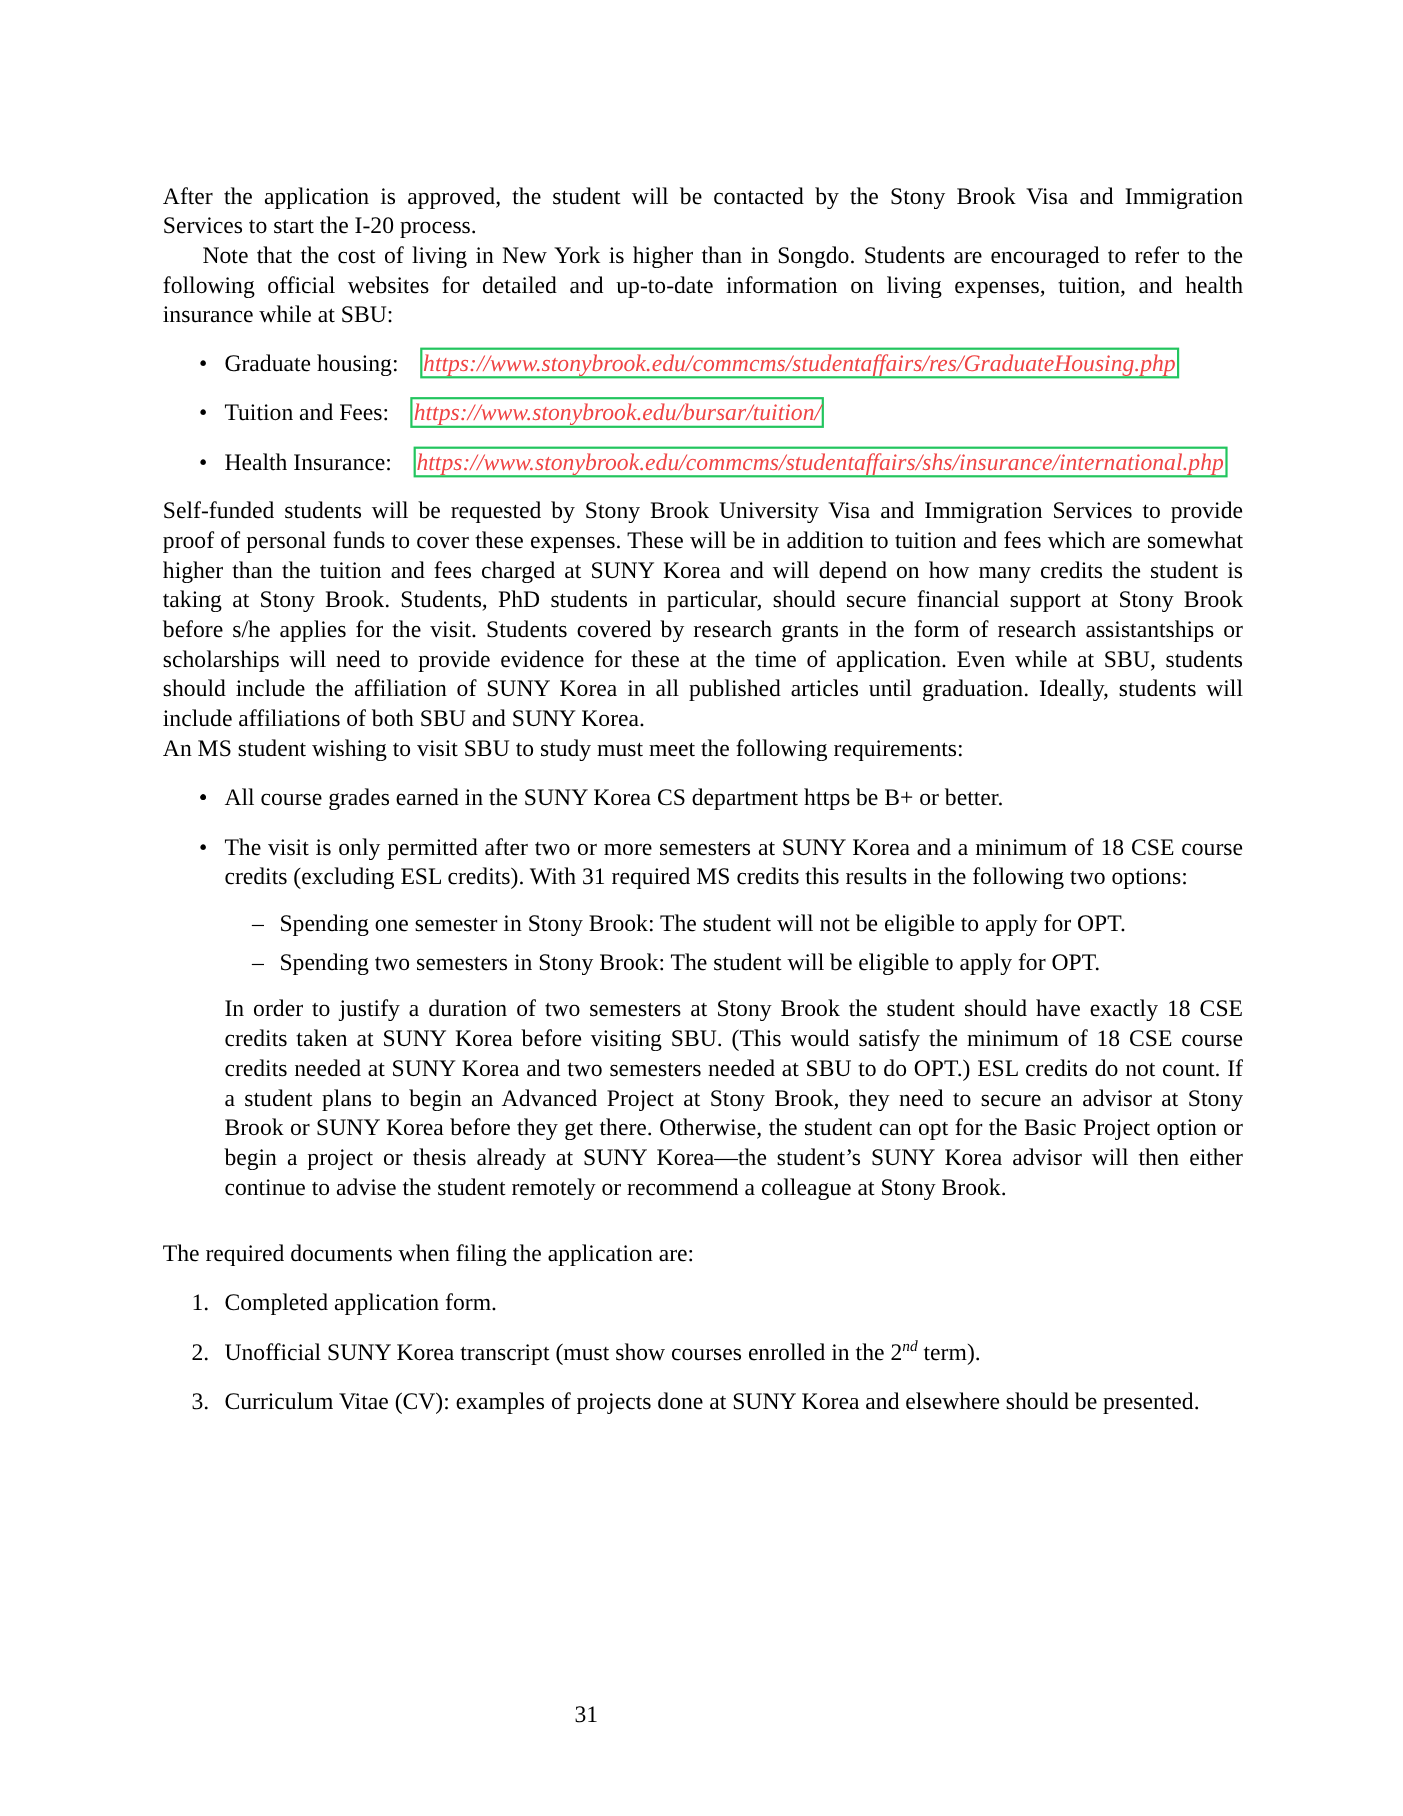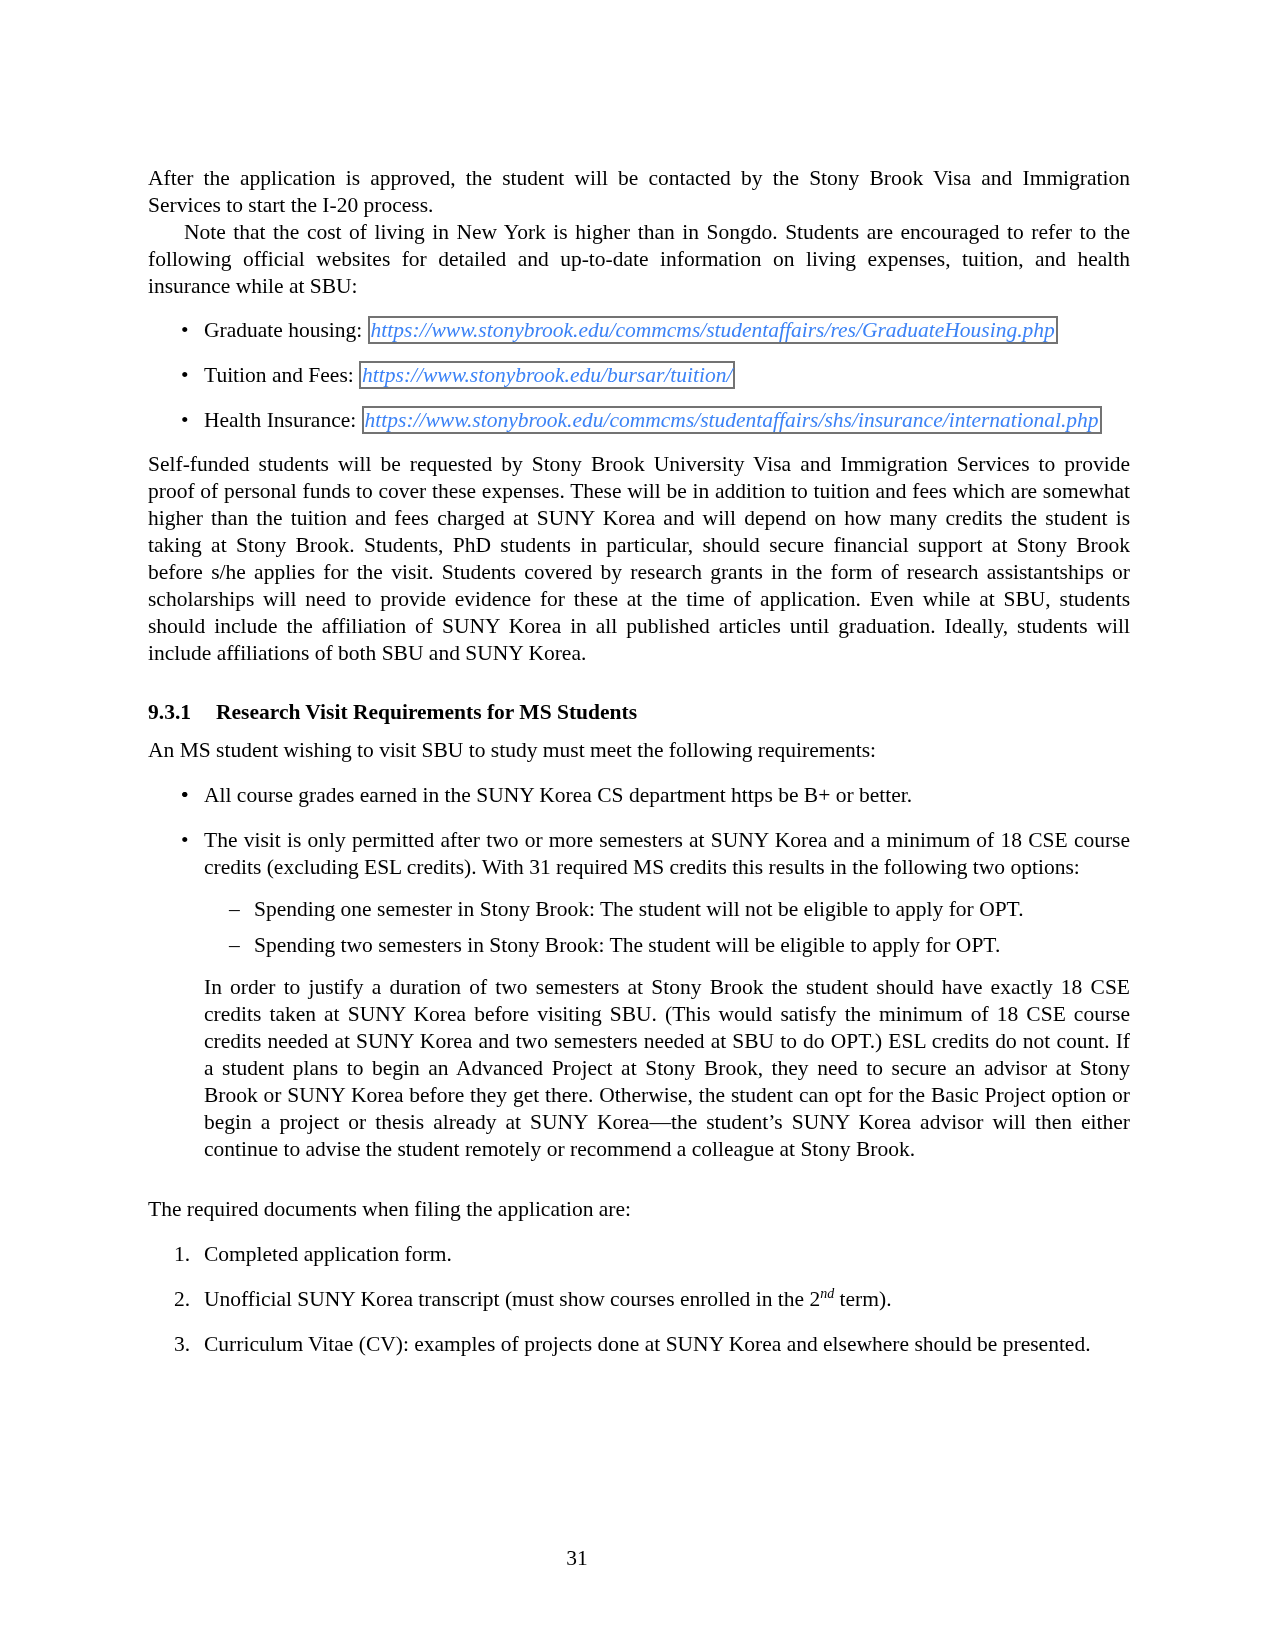--- a/index.html
+++ b/index.html
@@ -19,24 +19,25 @@
     .page {
       position: absolute;
       left: 148px;
       top: 165px;
       width: 982px;
     }
     p { margin: 0; text-align: justify; }
     .indent { text-indent: 36px; }
     .link {
       font-style: italic;
-      color: #3b82f6;
-      border: 2px solid #737373;
+      color: #ef4444;
+      border: 2px solid #22c55e;
       padding: 0 1px;
       text-decoration: none;
+      margin-left: 14px;
     }
     ul.bullets, ol.enum {
       margin: 0;
       padding: 0;
       list-style: none;
     }
     .item {
       position: relative;
       padding-left: 56px;
       text-align: justify;
@@ -57,21 +58,20 @@
       font-size: 21.5px;
       margin: 0;
     }
     .heading .num { display: inline-block; width: 68px; }
     .pagenum {
       position: absolute;
       left: 0;
       width: 1066px;
       top: 1545px;
       text-align: center;
-      padding-left: 44px;
     }
     sup { font-size: 14px; font-style: italic; line-height: 0; }
   </style>
 </head>
 <body>
 
 <div class="page">
 
   <p>After the application is approved, the student will be contacted by the Stony Brook Visa and Immigration Services to start the I-20 process.</p>
   <p class="indent">Note that the cost of living in New York is higher than in Songdo. Students are encouraged to refer to the following official websites for detailed and up-to-date information on living expenses, tuition, and health insurance while at SBU:</p>
@@ -89,23 +89,20 @@
     </li>
     <li class="item" style="margin-bottom:17px; word-break: break-all;">
       <span class="marker">•</span>
       <span style="word-break:normal;">Health Insurance:</span>
       <a class="link">https://www.stonybrook.edu/commcms/studentaffairs/shs/insurance/international.php</a>
     </li>
   </ul>
 
   <p>Self-funded students will be requested by Stony Brook University Visa and Immigration Services to provide proof of personal funds to cover these expenses. These will be in addition to tuition and fees which are somewhat higher than the tuition and fees charged at SUNY Korea and will depend on how many credits the student is taking at Stony Brook. Students, PhD students in particular, should secure financial support at Stony Brook before s/he applies for the visit. Students covered by research grants in the form of research assistantships or scholarships will need to provide evidence for these at the time of application. Even while at SBU, students should include the affiliation of SUNY Korea in all published articles until graduation. Ideally, students will include affiliations of both SBU and SUNY Korea.</p>
 
-  <h3 class="heading" style="margin-top:32px; margin-bottom:11px;">
-    <span class="num">9.3.1</span><span>Research Visit Requirements for MS Students</span>
-  </h3>
 
   <p>An MS student wishing to visit SBU to study must meet the following requirements:</p>
 
   <ul class="bullets" style="margin-top:18px;">
     <li class="item" style="margin-bottom:18px;">
       <span class="marker">•</span>
     </li>
     <li class="item" style="margin-bottom:18px;">
       <span class="marker">•</span>
       <span>All course grades earned in the SUNY Korea CS department https be B+ or better.</span>

